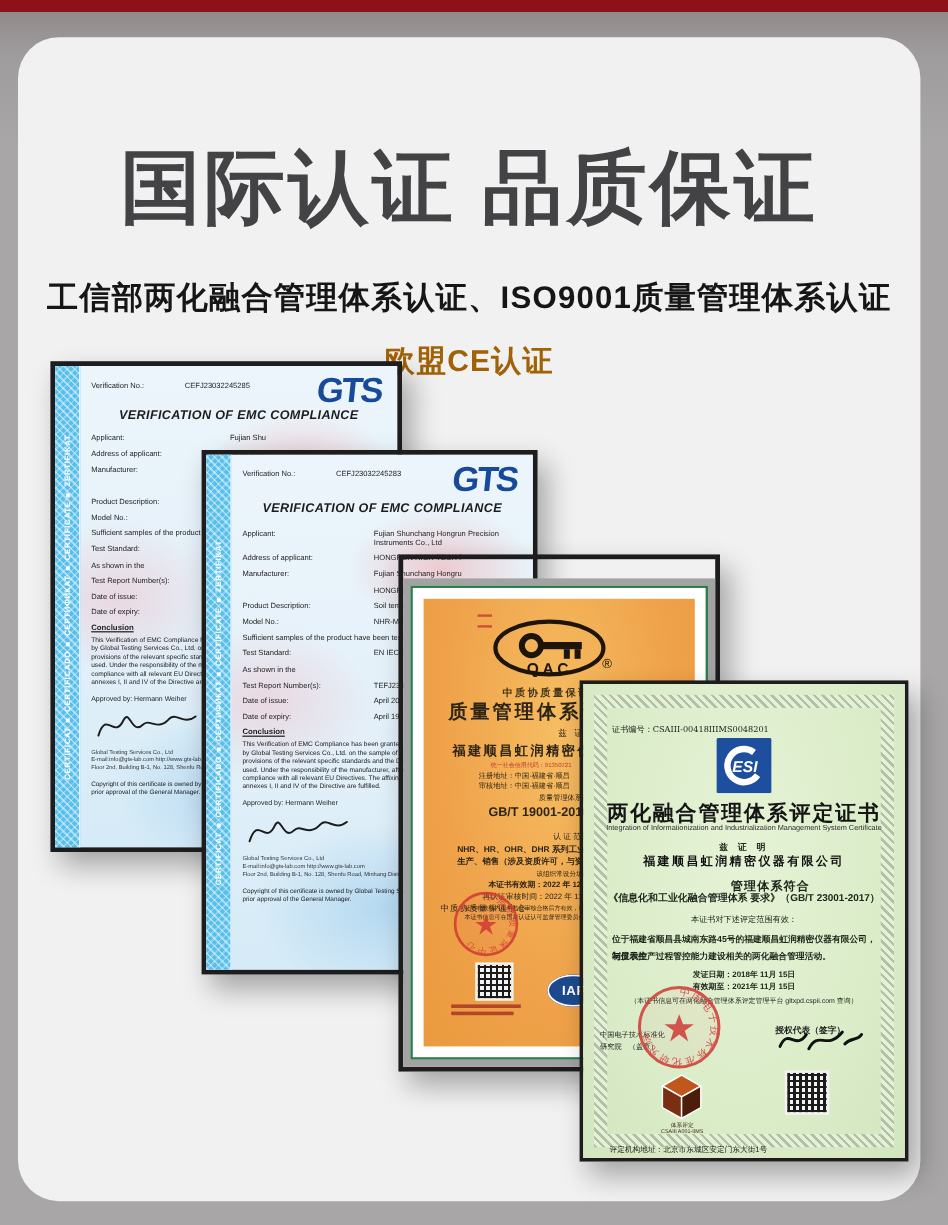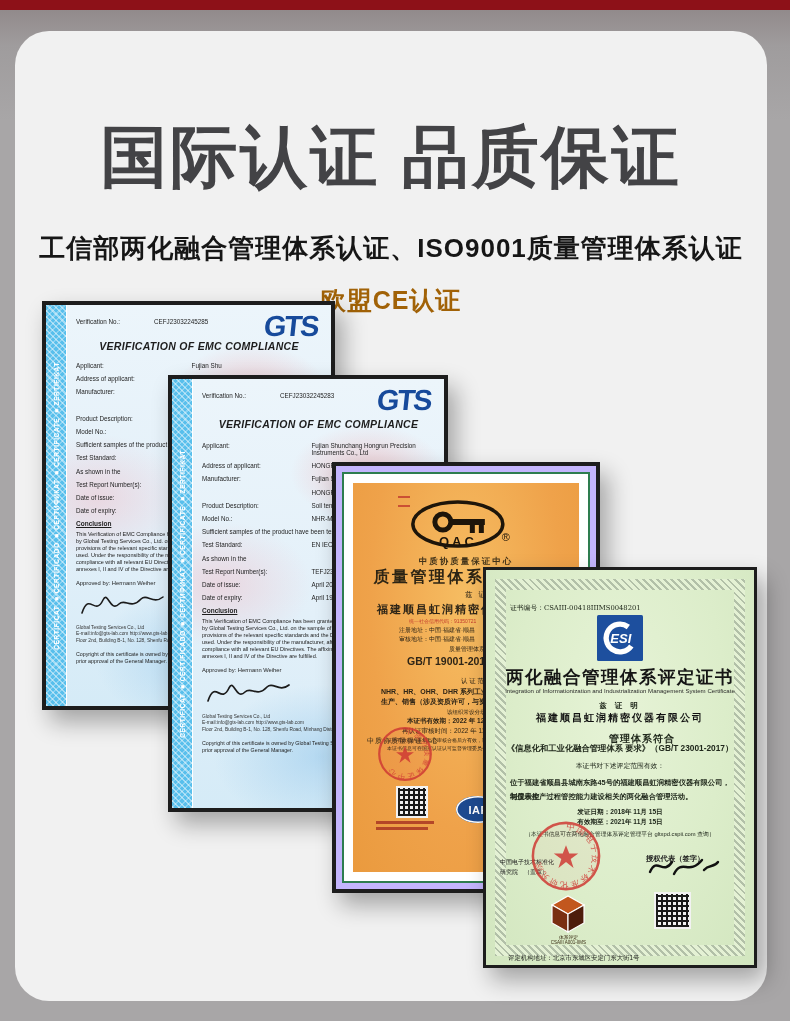--- a/index.html
+++ b/index.html
@@ -63,21 +63,21 @@
   .concl{font-size:6.5px;font-weight:bold;text-decoration:underline;margin:3px 0 4px 0;}
   .para{font-size:5.5px;line-height:7px;color:#222;}
   .approved{font-size:5.8px;margin-top:7px;}
   .sigrow{display:flex;align-items:center;margin-top:1px;}
   .ce{font-size:25px;font-weight:700;letter-spacing:7px;color:#111;margin-left:42px;
     font-family:"DejaVu Sans",sans-serif;}
   .gfoot{font-size:4.8px;line-height:6.2px;color:#333;margin-top:6px;}
   .gcopy{font-size:5.3px;line-height:7.5px;color:#222;margin-top:7px;}
 
   
-  .qac-mat{position:absolute;inset:0;background:#c4b5fd;}
+  .qac-mat{position:absolute;inset:0;background:#a3a3a3;margin-top:16px;}
   .qac-green{position:absolute;inset:6px;border:2px solid #2e7d4f;background:#fff;}
   .qac-paper{position:absolute;inset:9px;
     background:radial-gradient(ellipse at 50% 30%, #f7c express 0,#f6bd62 0%, #efa24a 60%, #ea9a3e 100%);
     background:radial-gradient(ellipse at 50% 30%, #f6bd62 0%, #efa24a 60%, #ea9a3e 100%);
   }
   .c3line{position:absolute;white-space:nowrap;color:#2e2517;}
   .c3center{left:0;right:0;text-align:center;}
   .qac-org{font-size:8.5px;font-weight:bold;letter-spacing:2px;color:#43341a;}
   .qac-title{font-size:16px;font-weight:bold;letter-spacing:2.5px;color:#2c2414;
     font-family:"DejaVu Serif","Liberation Serif",serif;}

